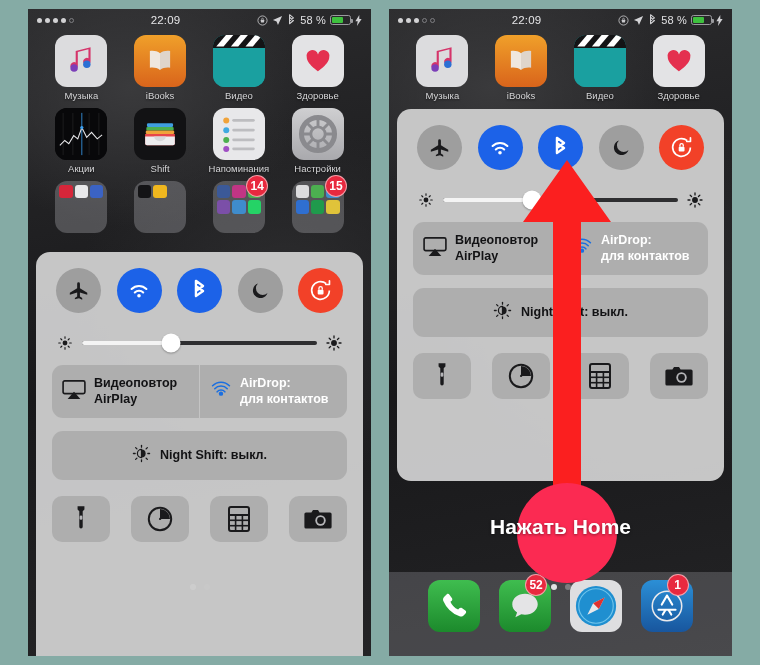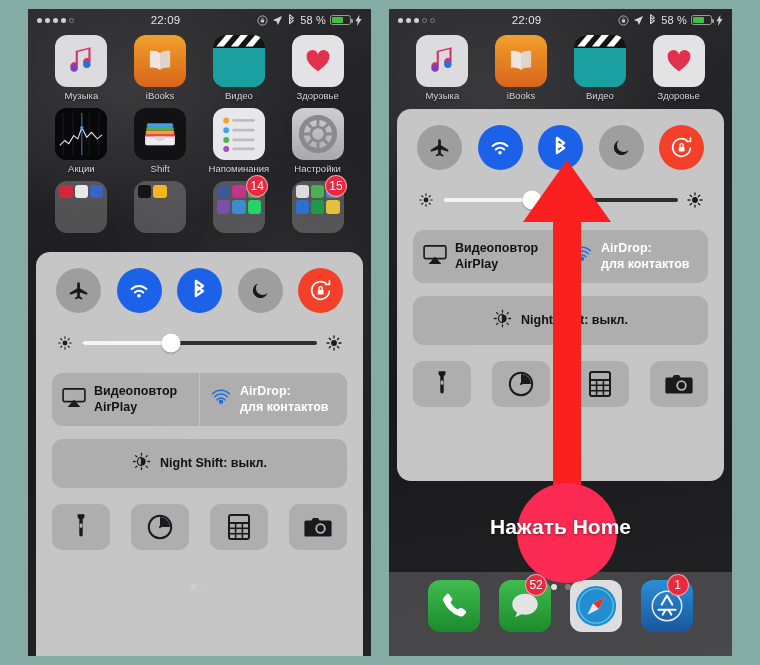--- a/index.html
+++ b/index.html
@@ -74,21 +74,21 @@
     display:flex; align-items:center; justify-content:center;
   }
   .applabel {
     margin-top:3px; font-size:9.5px; color:#d6d6d8;
     white-space:nowrap; text-shadow:0 1px 2px rgba(0,0,0,.6);
   }
   .badge {
     position:absolute; top:-6px; right:4px;
     min-width:22px; height:22px; border-radius:11px;
     background:#e8293f; color:#fff;
-    font-size:12px; font-weight:normal;
+    font-size:12px; font-weight:bold;
     display:flex; align-items:center; justify-content:center;
     border:1.5px solid rgba(255,255,255,.55);
     z-index:4;
   }
   .folder {
     width:52px; height:52px; border-radius:12px;
     background:rgba(150,150,155,.42);
     display:grid; grid-template-columns:repeat(3,1fr); grid-template-rows:repeat(3,1fr);
     gap:2px; padding:4px;
   }
@@ -162,21 +162,21 @@
     position:relative;
   }
   .slider .fill { position:absolute; left:0; top:0; bottom:0; background:#f4f4f4; border-radius:2px; }
   .slider .knob {
     position:absolute; top:50%; width:19px; height:19px;
     background:#fff; border-radius:50%; transform:translate(-50%,-50%);
     box-shadow:0 1px 2px rgba(0,0,0,.3);
   }
 
   .ccpanel {
-    margin:22px 4px 0;
+    margin:14px 4px 0;
     background:rgba(165,165,165,.72);
     border-radius:11px;
     display:flex; align-items:flex-end;
     overflow:hidden;
   }
   .ccpanel .half {
     flex:1; display:flex; align-items:center; gap:8px;
     padding:11px 10px;
   }
   .ccpanel .half + .half { border-left:1px solid rgba(255,255,255,.28); }

